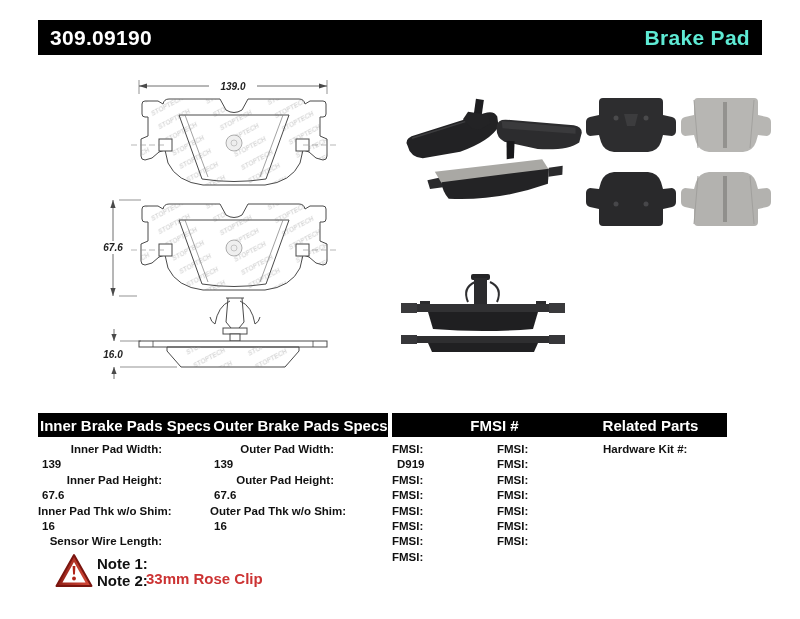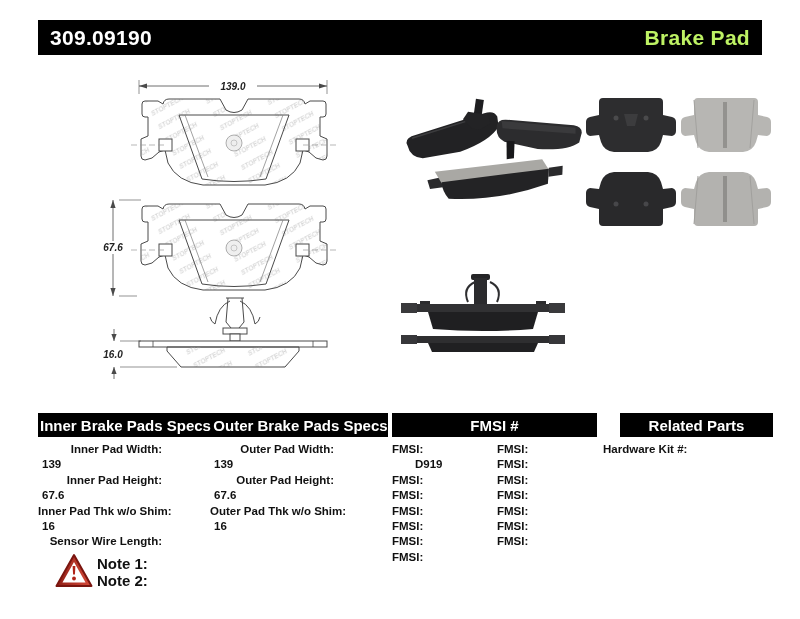--- a/index.html
+++ b/index.html
@@ -4,41 +4,41 @@
 <style>
   html,body{margin:0;padding:0;background:#ffffff;}
   #page{position:relative;width:800px;height:619px;background:#ffffff;overflow:hidden;
         font-family:"Liberation Sans",sans-serif;color:#111;}
 
   
   .titlebar{position:absolute;left:38px;top:20px;width:724px;height:35px;background:#000;
             display:flex;align-items:center;justify-content:space-between;
             padding:0 12px;box-sizing:border-box;}
   .titlebar .pn{color:#fff;font-size:21px;font-weight:bold;letter-spacing:.3px;}
-  .titlebar .pt{color:#bef264;font-size:21px;font-weight:bold;letter-spacing:.3px;}
+  .titlebar .pt{color:#5eead4;font-size:21px;font-weight:bold;letter-spacing:.3px;}
 
   
   .secbar{position:absolute;top:413px;height:24px;background:#000;color:#fff;
           display:flex;align-items:center;}
   .secbar .half{flex:1;text-align:center;font-size:15px;font-weight:bold;}
   .secbar.single{justify-content:center;font-size:15px;font-weight:bold;}
   #bar-pads{left:38px;width:350px;}
   #bar-fmsi{left:392px;width:205px;}
-  #bar-related{left:620px;width:153px;}
+  #bar-related{left:574px;width:153px;}
 
   
   .speccol{position:absolute;top:442px;font-size:11.5px;font-weight:bold;line-height:15.4px;}
   .spec-row{display:flex;white-space:nowrap;flex-direction:column;}
   .spec-label{display:inline-block;text-align:right;}
   .spec-value{margin-left:4px;}
   #inner-col{left:38px;}  #inner-col .spec-label{width:124px;}
   #outer-col{left:210px;} #outer-col .spec-label{width:124px;}
   #fmsi-col1{left:392px;} #fmsi-col2{left:497px;}
   #fmsi-col1 .spec-label,#fmsi-col2 .spec-label{text-align:left;}
-  #fmsi-col1 .spec-value,#fmsi-col2 .spec-value{margin-left:23px;}
+  #fmsi-col1 .spec-value,#fmsi-col2 .spec-value{margin-left:5px;}
   #related-col{left:603px;}
   #related-col .spec-label{text-align:right;}
 
   
   .note-label{position:absolute;font-size:15px;font-weight:bold;}
   .note-value{position:absolute;font-size:13px;font-weight:bold;}
   #note1-label{left:97px;top:555px;} #note1-value{left:146px;top:555px;}
   #note2-label{left:97px;top:572px;}
   #note2-value{left:146px;top:570px;font-size:15px;color:#cc3333;}
 
@@ -318,14 +318,15 @@
       </linearGradient>
     </defs>
     <path d="M19,2 L36.5,33 L1.5,33 Z" fill="url(#warngrad)" stroke="#7a150f" stroke-width="2" stroke-linejoin="round"></path>
     <path d="M19,9 L30.5,29.5 L7.5,29.5 Z" fill="#ffffff"></path>
     <path d="M17.6,13 h2.8 l-0.5,8.5 h-1.8 Z" fill="#b02318"></path>
     <circle cx="19" cy="25.5" r="1.9" fill="#b02318"></circle>
   </svg>
   <span class="note-label" id="note1-label">Note 1:</span>
   <span class="note-value" id="note1-value"></span>
   <span class="note-label" id="note2-label">Note 2:</span>
+  <span class="note-value" id="note2-value">33mm Rose Clip</span>
 
 </div>
 
 </body></html>

